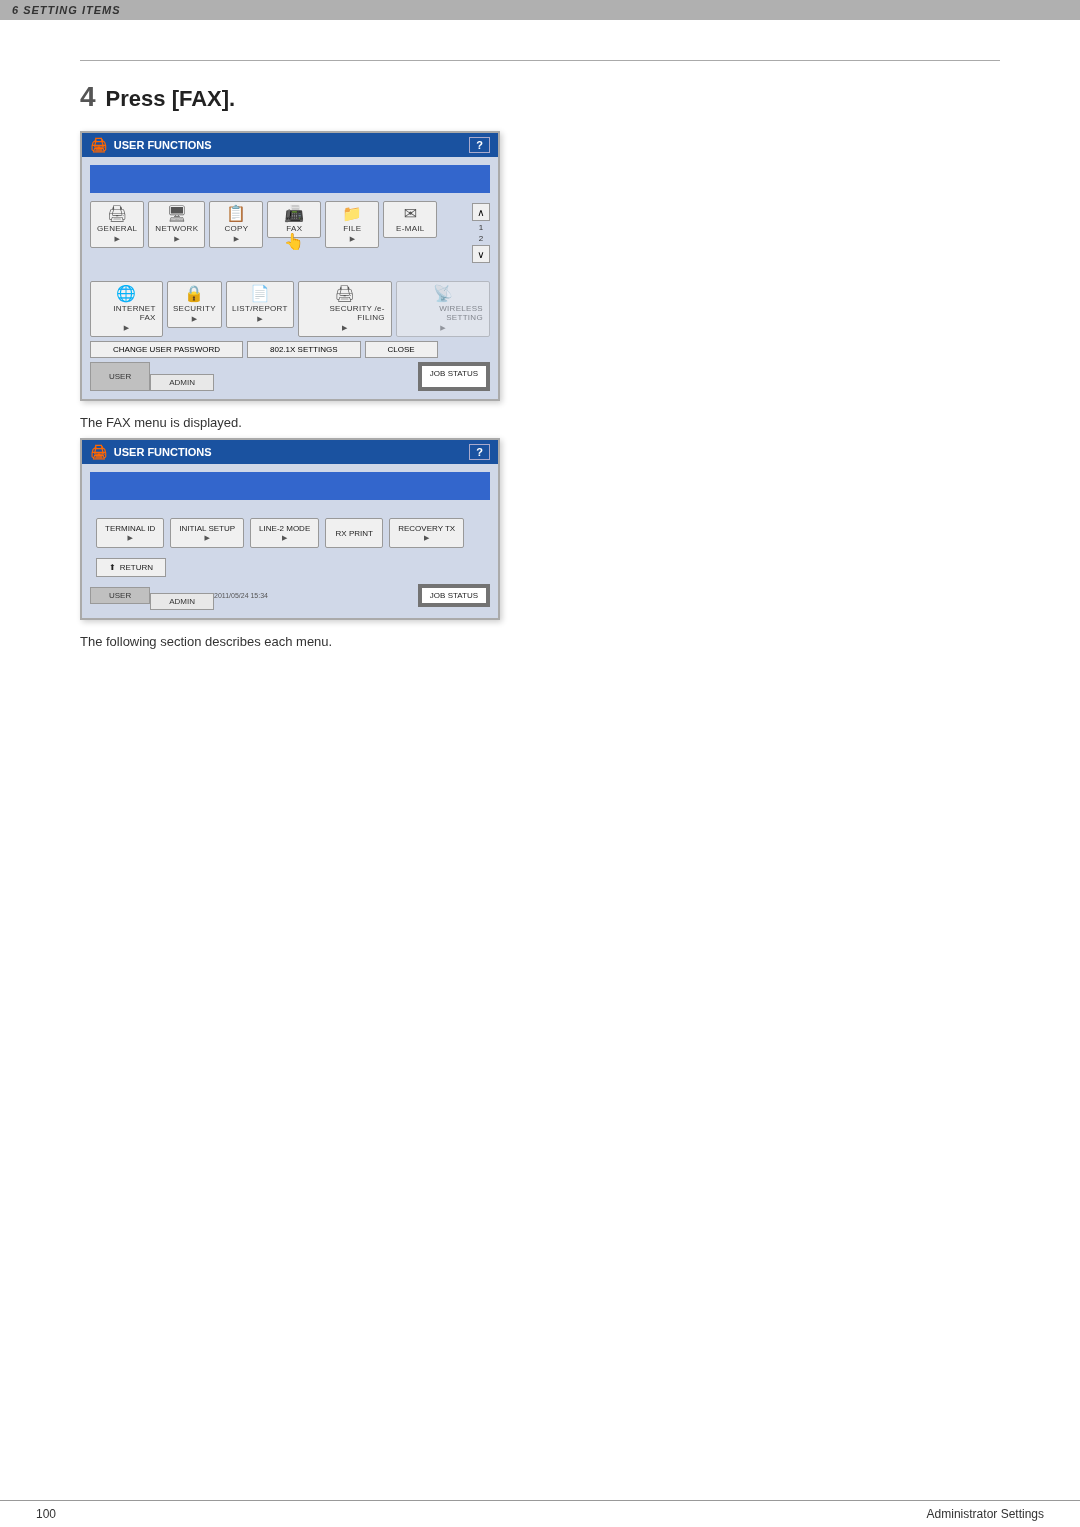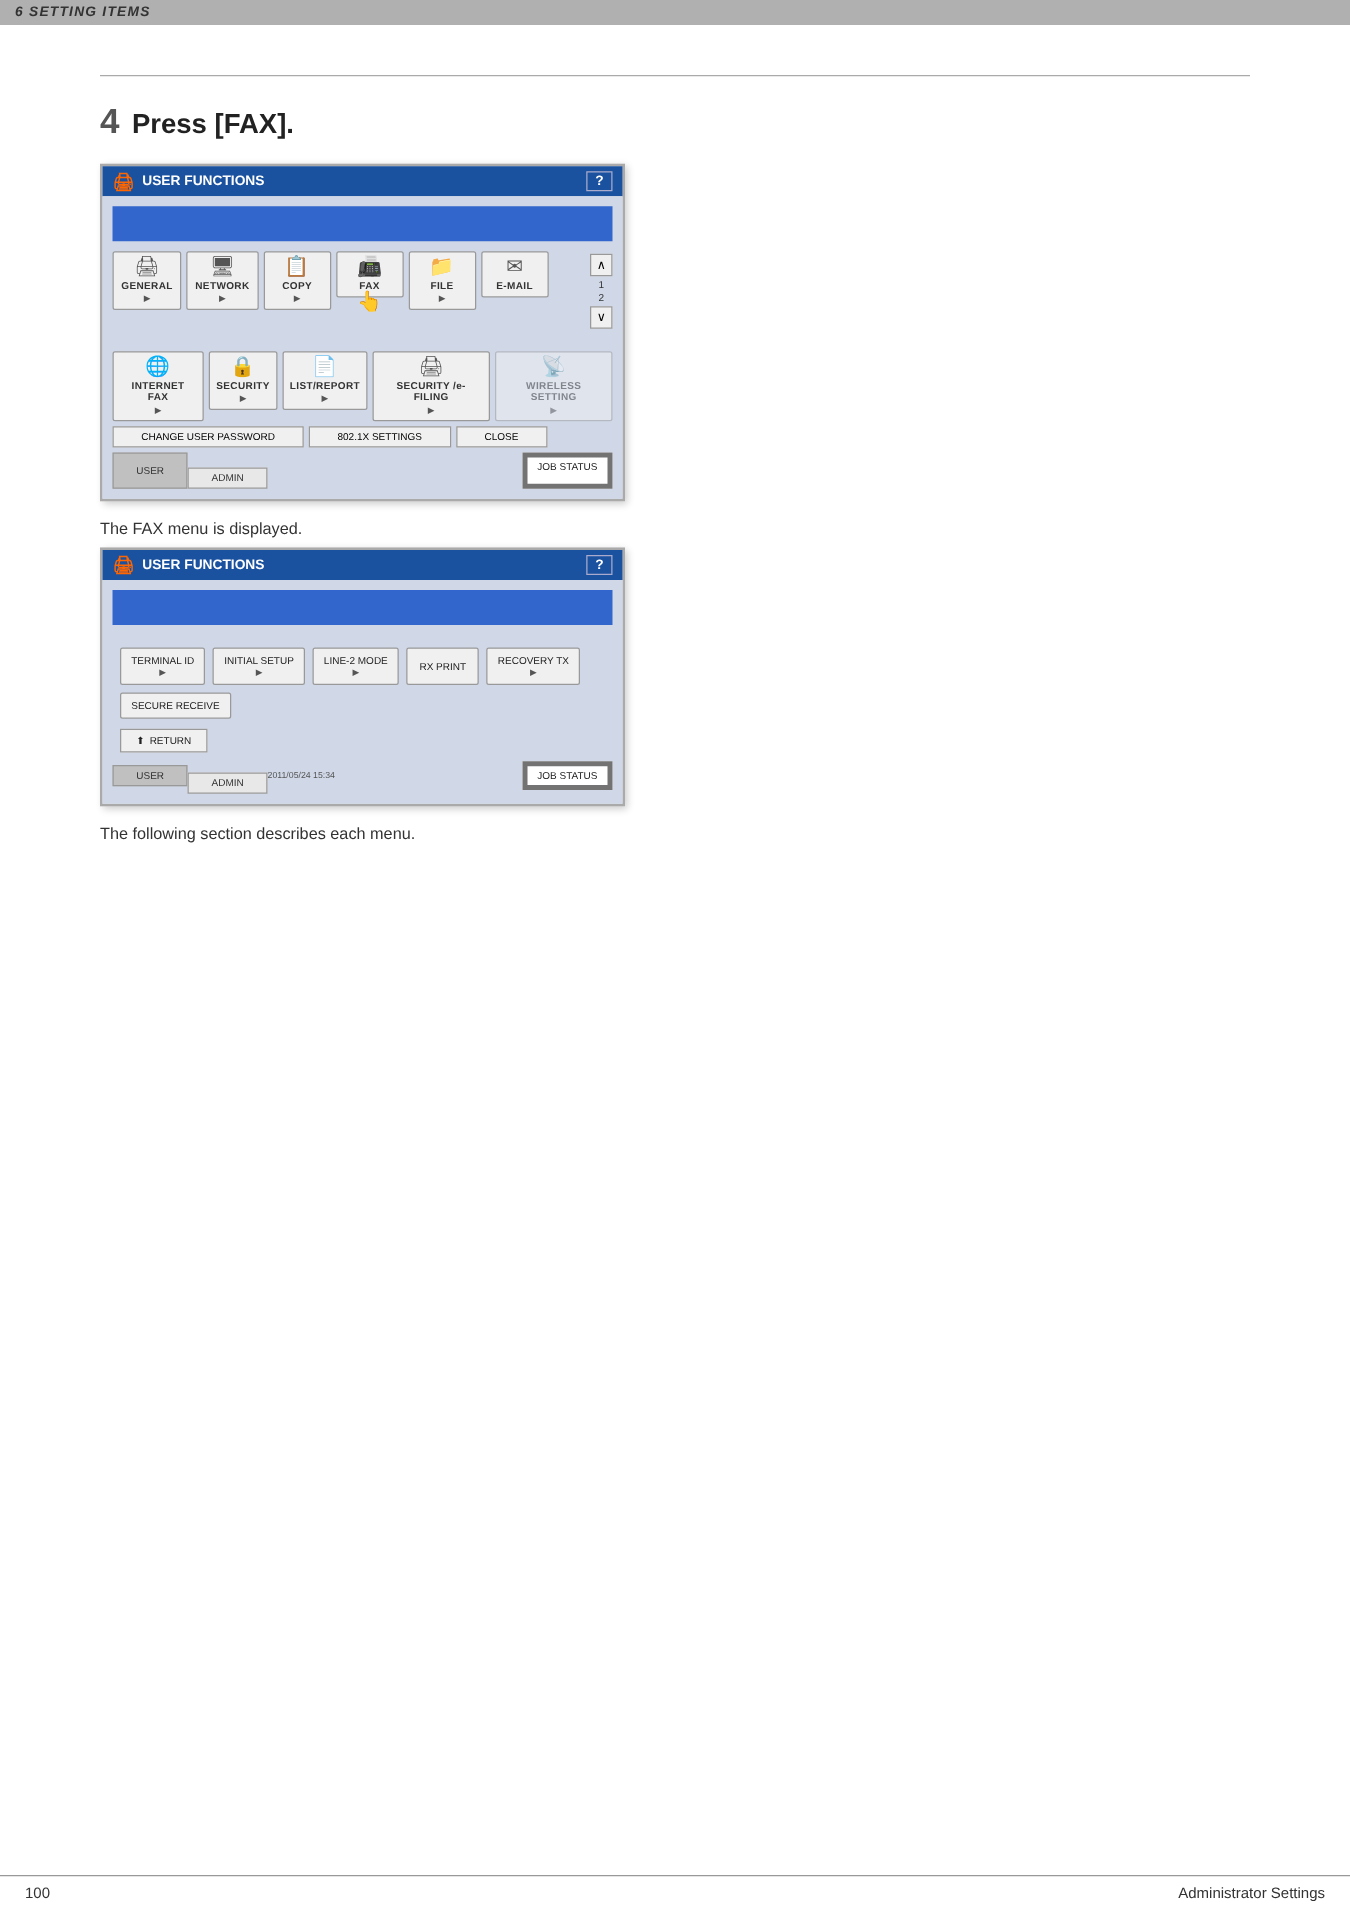--- a/index.html
+++ b/index.html
@@ -24,21 +24,21 @@
       font-style: italic;
     }
 
     
     .footer-bar {
       position: absolute;
       bottom: 0;
       left: 0;
       right: 0;
       border-top: 1px solid #999;
-      padding: 6px 20px;
+      padding: 6px 36px;
       display: flex;
       justify-content: space-between;
       align-items: center;
       font-size: 12px;
       color: #333;
     }
 
     
     .main-content {
       padding: 40px 80px;
@@ -137,22 +137,23 @@
       min-width: 54px;
       display: flex;
       flex-direction: column;
       align-items: center;
       gap: 2px;
       position: relative;
     }
     .icon-btn .icon-label {
       font-size: 8px;
       color: #333;
-      font-weight: bold;
+      font-weight: normal;
       letter-spacing: 0.3px;
+      text-align: right;
     }
     .icon-btn .arrow {
       font-size: 7px;
       color: #555;
     }
     .icon-symbol {
       font-size: 16px;
       color: #555;
       line-height: 1;
     }
@@ -434,25 +435,20 @@
         </div>
         <div class="fax-btn">
           <span class="icon-label">RX PRINT</span>
         </div>
         <div class="fax-btn">
           <span class="icon-label">RECOVERY TX</span>
           <span class="arrow-r">▶</span>
         </div>
       </div>
 
-      <div style="padding: 0 6px 4px 6px;">
-        <div class="fax-btn" style="display:inline-flex;">
-          <span class="icon-label">SECURE RECEIVE</span>
-        </div>
-      </div>
 
       <div class="return-btn">
         <span>⬆</span>
         <span>RETURN</span>
       </div>
 
       <div style="display:flex; align-items:center; gap:0;">
         <button class="tab-item">USER</button>
         <button class="tab-item active">ADMIN</button>
         <div style="flex:1; display:flex; justify-content:flex-end; align-items:center; gap:4px;">

